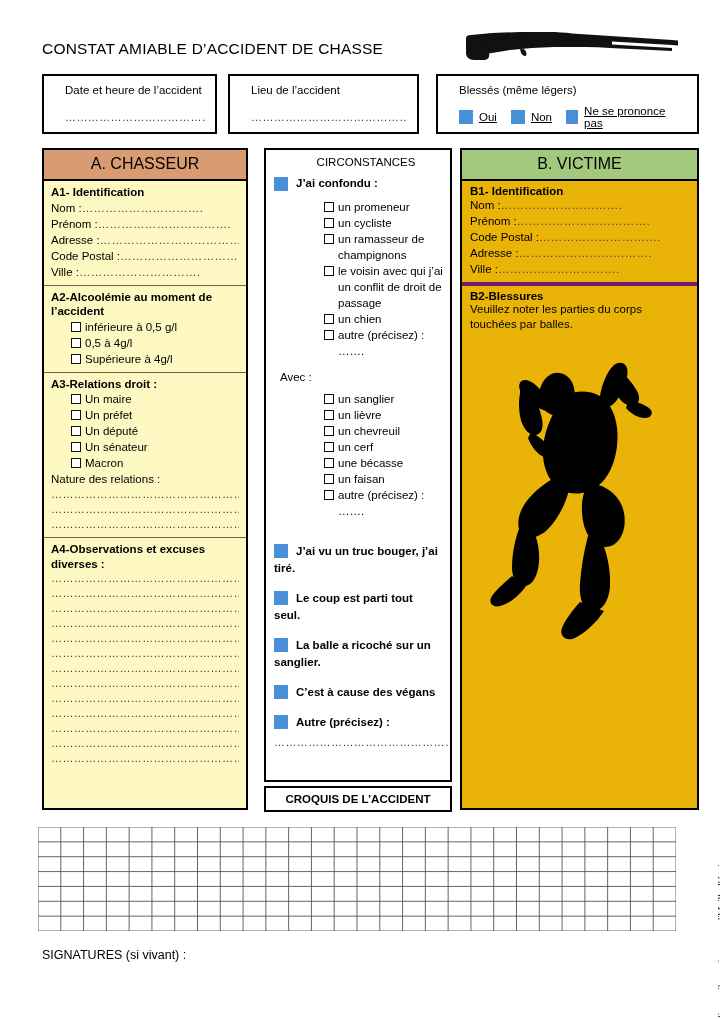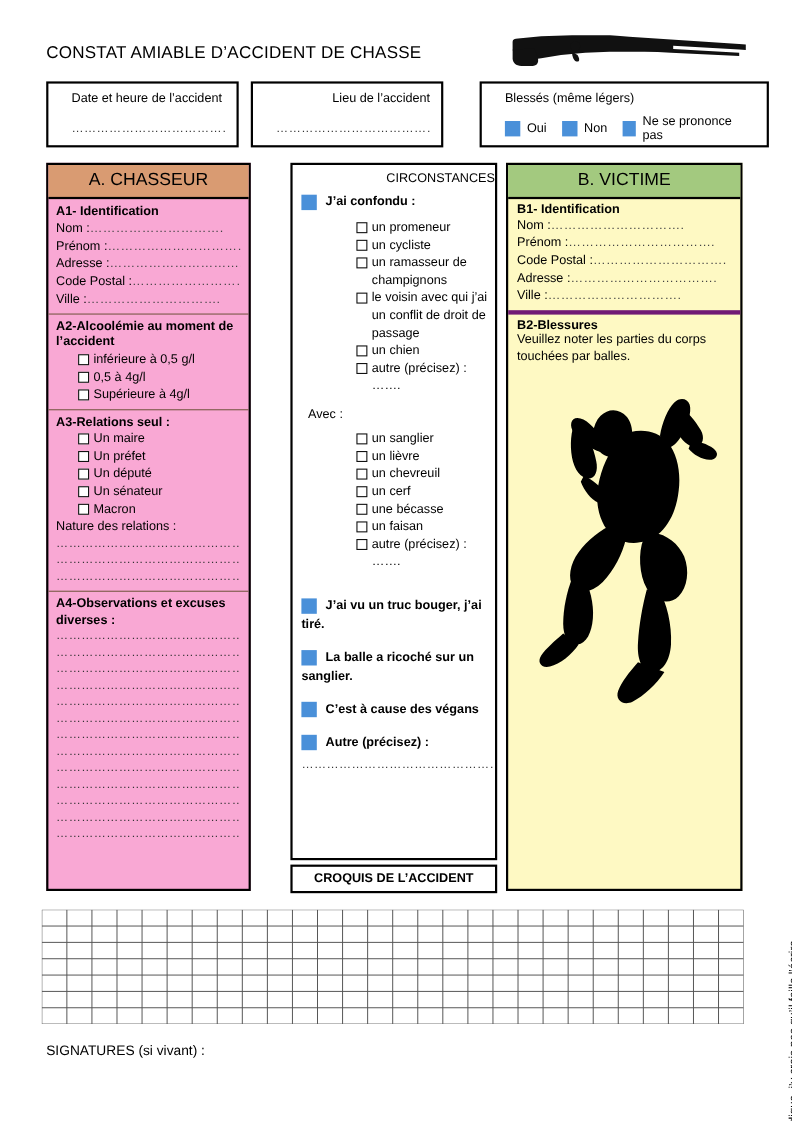--- a/index.html
+++ b/index.html
@@ -26,71 +26,71 @@
   .topbox {
     position: absolute; border: 2px solid #000; background: #fff;
     padding: 8px 10px 0 21px;
   }
   .topbox .lbl { font-size: 11.5px; }
   .dots-line {
     font-size: 11px; letter-spacing: .4px; color: #333;
     overflow: hidden; white-space: nowrap; line-height: 14px;
   }
   #box-date { left: 42px; top: 74px; width: 175px; height: 60px; }
-  #box-lieu { left: 228px; top: 74px; width: 175px; height: 60px; text-align: right; }
+  #box-lieu { left: 228px; top: 74px; width: 191px; height: 60px; }
   #box-blesses { left: 436px; top: 74px; width: 263px; height: 60px; }
 
-  .blesses-row { display: flex; align-items: center; margin-top: 9px; }
+  .blesses-row { display: flex; align-items: center; margin-top: 9px; text-decoration: underline; }
   .blesses-row .opt { display: flex; align-items: center; margin-right: 14px; }
   .bluebox { width: 14px; height: 14px; background: #4A90D9; display: inline-block; }
   .blesses-row .opt span.t { font-size: 11.5px; margin-left: 6px; }
 
   
   .col { position: absolute; border: 2px solid #000; }
 
   
-  #col-a { left: 42px; top: 148px; width: 186px; height: 662px; background: #f9a8d4; }
+  #col-a { left: 42px; top: 148px; width: 206px; height: 662px; background: #fef9c3; }
   .hdr-a {
     background: #D99B72; border-bottom: 2px solid #000;
     text-align: center; font-size: 16px; padding: 5px 0 6px 0;
   }
   .sec { padding: 4px 7px 5px 7px; }
   .sec + .sec { border-top: 1px solid #7a5a48; }
   .sec h4 { font-size: 11.5px; font-weight: bold; line-height: 14.5px; }
   .fld { font-size: 11.5px; line-height: 16px; white-space: nowrap; overflow: hidden; }
   .fld .dl { color: #444; letter-spacing: .3px; }
   .cbrow { display: flex; align-items: flex-start; font-size: 11.5px; line-height: 16px; margin-left: 20px; }
   .cb {
     width: 10px; height: 10px; border: 1.3px solid #111; background: #fff;
     display: inline-block; flex: 0 0 auto; margin-top: 3px; margin-right: 4px;
   }
   .lines .dots-line { line-height: 15px; }
 
   
   #col-b { left: 264px; top: 148px; width: 188px; height: 634px; background: #fff; }
-  .circ-title { text-align: right; font-size: 11.5px; padding: 6px 0 4px 16px; }
+  .circ-title { text-align: center; font-size: 11.5px; padding: 6px 0 4px 16px; }
   .stmt { display: flex; align-items: flex-start; padding: 0 8px; margin-top: 4px; }
   .stmt .bluebox { margin-top: 1px; flex: 0 0 auto; }
   .stmt .st { font-size: 11.5px; font-weight: bold; margin-left: 8px; line-height: 15px; }
   .sub { margin: 8px 0 0 0; padding-left: 34px; }
   .sub .cbrow { margin-left: 0; padding-left: 24px; }
   .avec { font-size: 11.5px; padding-left: 14px; margin-top: 12px; }
   .bigstmt { padding: 0 8px; margin-top: 13px; }
   .bigstmt .bluebox { float: left; margin-right: 8px; margin-top: 1px; }
   .bigstmt .st { font-size: 11.5px; font-weight: bold; line-height: 17px; }
 
   #croquis {
     position: absolute; left: 264px; top: 786px; width: 188px; height: 26px;
     border: 2px solid #000; background: #fff;
     display: flex; align-items: center; justify-content: center;
     font-size: 11.5px; font-weight: bold;
   }
 
   
-  #col-c { left: 460px; top: 148px; width: 215px; height: 662px; background: #fef9c3; }
+  #col-c { left: 460px; top: 148px; width: 239px; height: 662px; background: #eab308; }
   .hdr-c {
     background: #A3C97F; border-bottom: 2px solid #000;
     text-align: center; font-size: 16px; padding: 5px 0 6px 0;
   }
   .sec-c { padding: 4px 8px 5px 8px; }
   .sec-c + .sec-c { border-top: 4px solid #701a75; }
   .victim-wrap { position: relative; height: 430px; }
   .victim { position: absolute; left: 6px; top: 4px; width: 200px; height: 330px; }
 
   
@@ -185,21 +185,21 @@
         <span class="cb"></span>
         <span>0,5 à 4g/l</span>
       </div>
       <div class="cbrow">
         <span class="cb"></span>
         <span>Supérieure à 4g/l</span>
       </div>
     </div>
 
     <div class="sec">
-      <h4>A3-Relations seul :</h4>
+      <h4>A3-Relations droit :</h4>
       <div class="cbrow">
         <span class="cb"></span>
         <span>Un maire</span>
       </div>
       <div class="cbrow">
         <span class="cb"></span>
         <span>Un préfet</span>
       </div>
       <div class="cbrow">
         <span class="cb"></span>
@@ -306,20 +306,24 @@
       </div>
       <div class="cbrow">
         <span class="cb"></span>
         <span>autre (précisez) : …….</span>
       </div>
     </div>
 
     <div class="bigstmt" style="margin-top:24px">
       <span class="bluebox"></span>
       <div class="st">J’ai vu un truc bouger, j’ai tiré.</div>
+    </div>
+    <div class="bigstmt">
+      <span class="bluebox"></span>
+      <div class="st">Le coup est parti tout seul.</div>
     </div>
     <div class="bigstmt">
       <span class="bluebox"></span>
       <div class="st">La balle a ricoché sur un sanglier.</div>
     </div>
     <div class="bigstmt">
       <span class="bluebox"></span>
       <div class="st">C’est à cause des végans</div>
     </div>
     <div class="bigstmt">

